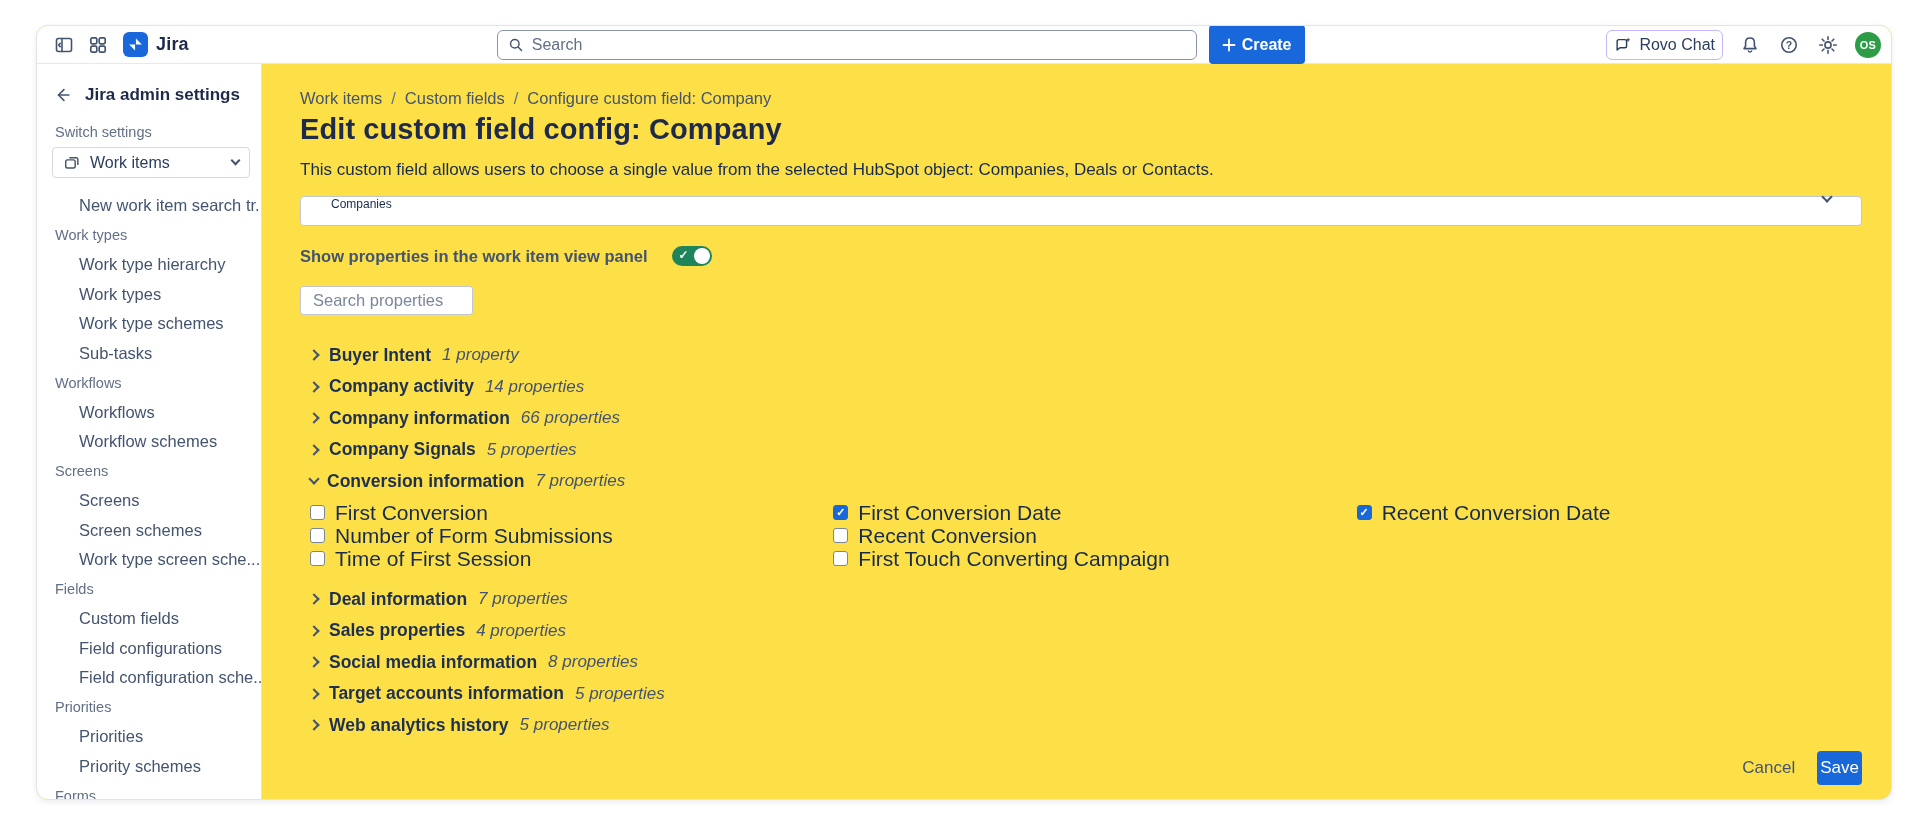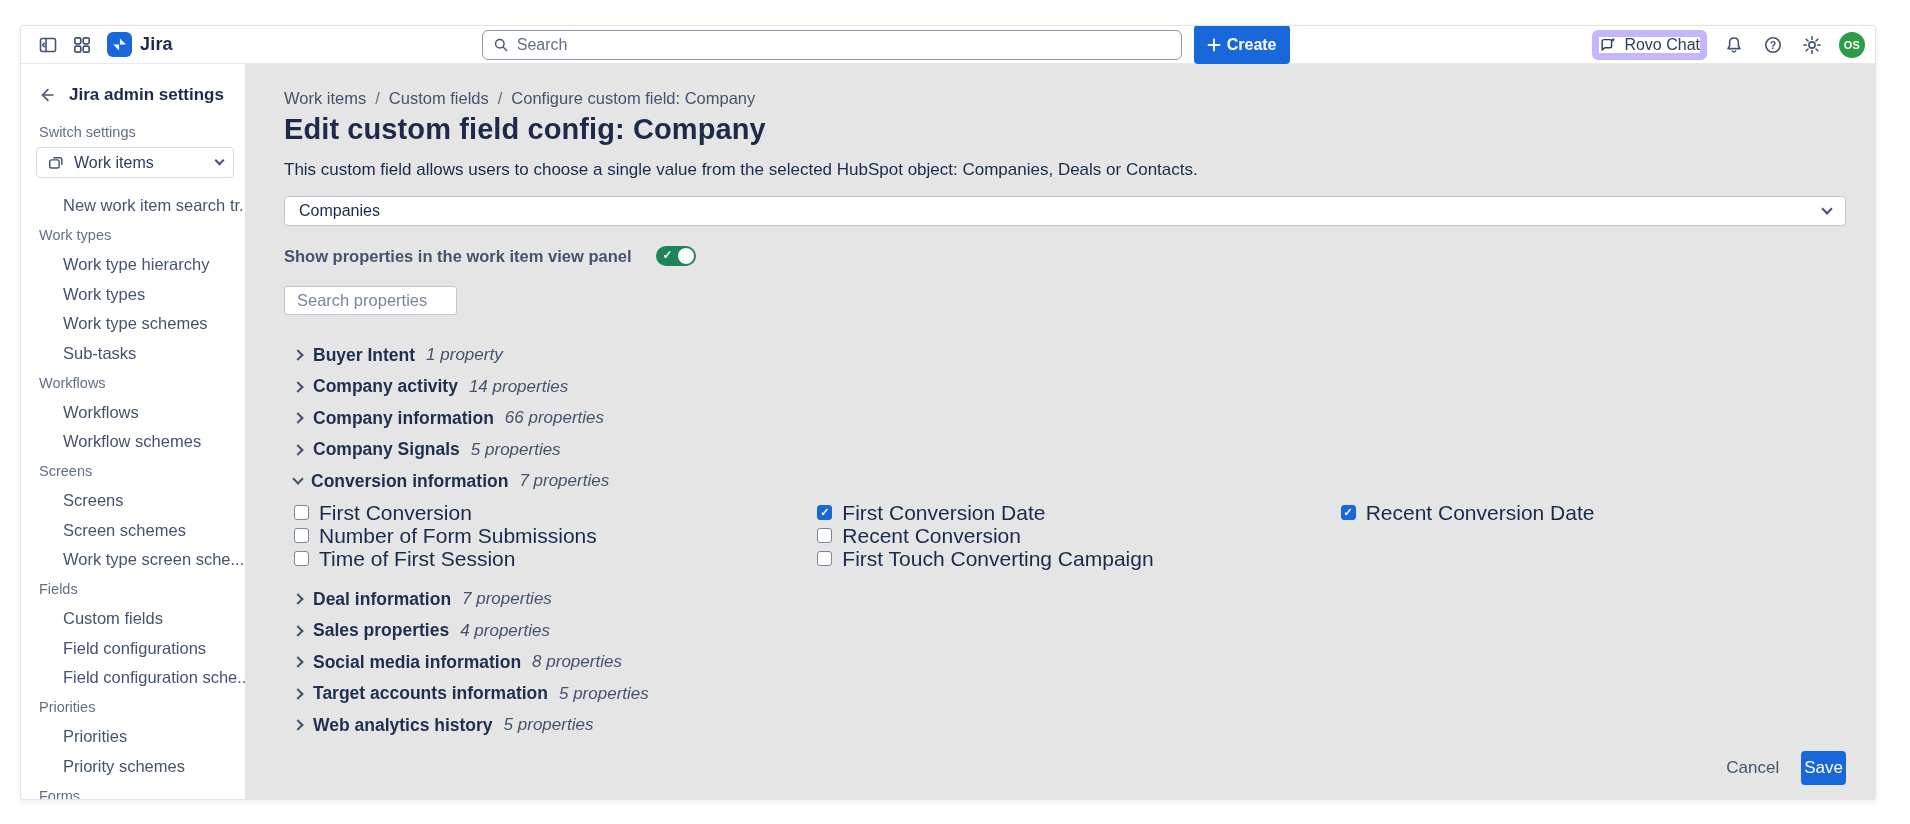--- a/index.html
+++ b/index.html
@@ -1,21 +1,21 @@
 <!DOCTYPE html>
 <html><head>
 <meta charset="utf-8">
 <style>
   * { box-sizing: border-box; margin: 0; padding: 0; }
   html, body { width: 1910px; height: 824px; background: #ffffff; font-family: "Liberation Sans", sans-serif; }
   body { position: relative; overflow: hidden; }
 
   .app-card {
-    position: absolute; left: 20px; top: 25px; width: 1856px; height: 775px;
-    background: #e5e5e5; border: 1px solid #e2e4e9; border-radius: 3px;
+    position: absolute; left: 36px; top: 25px; width: 1856px; height: 775px;
+    background: #fde047; border: 1px solid #e2e4e9; border-radius: 12px;
     box-shadow: 0 2px 6px rgba(9,30,66,.08);
     display: flex; flex-direction: column; overflow: hidden;
   }
 
   
   .navbar {
     height: 38px; flex: 0 0 38px; display: flex; align-items: center;
     border-bottom: 1px solid #e7e8ec; padding: 0 10px 0 12px; background: #fff;
   }
   .nav-left { display: flex; align-items: center; gap: 4px; }
@@ -41,22 +41,22 @@
   }
   .top-search input::placeholder { color: #626f86; }
   .create-btn {
     height: 39px; background: #1868db; color: #fff; border: none; border-radius: 4px;
     font-size: 16px; font-weight: 600; padding: 0 13px; display: flex; align-items: center; gap: 6px;
     cursor: pointer; font-family: "Liberation Sans", sans-serif;
   }
 
   .nav-right { display: flex; align-items: center; gap: 15px; }
   .rovo-btn {
-    height: 30px; border: 7px solid #c4b5fd; background: #fff; border-radius: 6px;
-    display: flex; align-items: center; gap: 7px; padding: 0 0; cursor: pointer;
+    height: 30px; border: 1px solid #c4b5fd; background: #fff; border-radius: 6px;
+    display: flex; align-items: center; gap: 7px; padding: 0 7px; cursor: pointer;
     font-size: 16px; font-weight: 500; color: #2c3e5d; font-family: "Liberation Sans", sans-serif;
   }
   .avatar {
     width: 26px; height: 26px; border-radius: 50%; background: #2d9c46; color: #fff;
     display: flex; align-items: center; justify-content: center; font-size: 11px; font-weight: 700;
     letter-spacing: .3px; cursor: pointer;
   }
 
   
   .body-split { flex: 1; display: flex; min-height: 0; }
@@ -93,21 +93,21 @@
     padding: 25px 29px 14px 38px; overflow: hidden;
   }
   .breadcrumb { display: flex; align-items: center; gap: 9px; font-size: 16.5px; color: #44546f; }
   .bc-item { cursor: pointer; }
   .bc-sep { color: #626f86; }
   .page-title { margin-top: 5px; font-size: 29px; line-height: 32px; font-weight: 700; color: #1e2a4a; letter-spacing: .1px; }
   .description { margin-top: 15px; font-size: 17px; color: #172b4d; }
 
   .object-select {
     margin-top: 16px; height: 38px; width: 100%; border: 1px solid #c1c7d0; border-radius: 4px;
-    display: flex; align-items: center; padding: 0 14px; font-size: 16px; color: #172b4d;
+    display: flex; padding: 0 30px; font-size: 12px; color: #172b4d;
     cursor: pointer; background: #fff;
   }
   .object-select .sel-value { flex: 1; }
 
   .toggle-row { margin-top: 20px; display: flex; align-items: center; gap: 24px; }
   .toggle-label { font-size: 16.5px; font-weight: 600; color: #44546f; }
   .toggle {
     width: 40px; height: 20px; border-radius: 12px; background: #1f845a; position: relative; cursor: pointer;
   }
   .toggle .check { position: absolute; left: 7px; top: 1.5px; color: #fff; font-size: 12px; font-weight: 700; }

